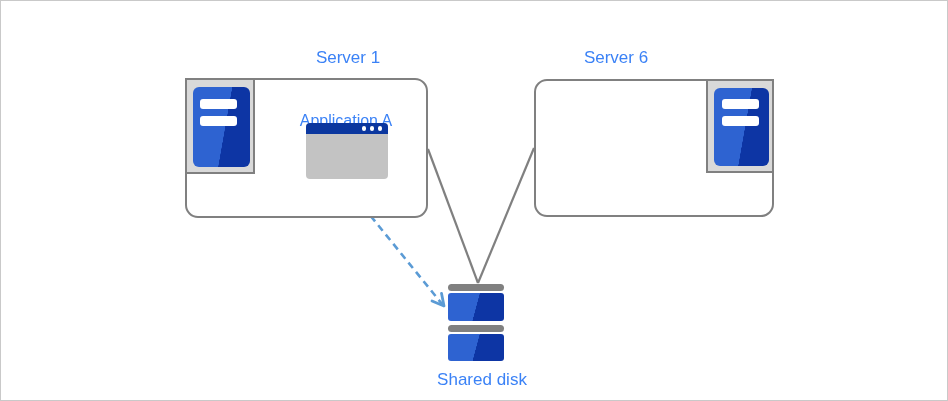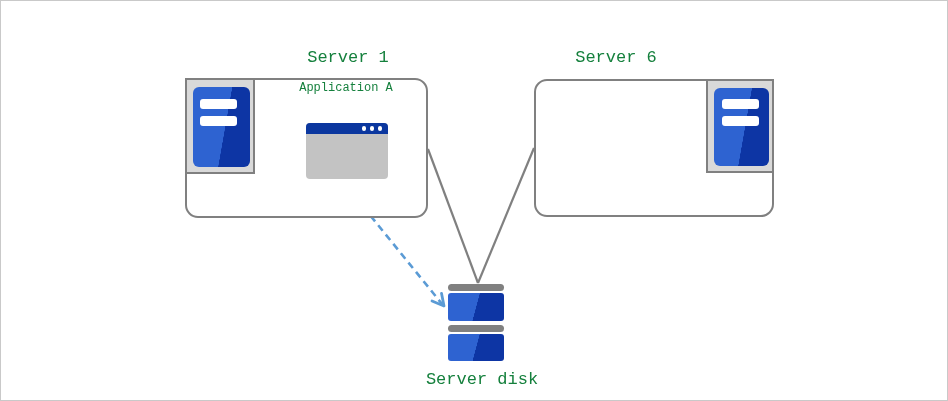--- a/index.html
+++ b/index.html
@@ -39,22 +39,21 @@
     fill: none;
     stroke-linecap: round;
     stroke-linejoin: round;
   }
   .label {
     position: absolute;
     transform: translateX(-50%);
     white-space: nowrap;
     font-size: 17px;
     line-height: 1.2;
-    color: #15803d;
-    font-family: Liberation Mono, monospace;
+    color: #3b82f6;
   }
   .server-box {
     position: absolute;
     background: #ffffff;
     border: 2px solid var(--box-border, #808080);
     border-radius: 13px;
   }
   .server-icon {
     position: absolute;
     background: var(--icon-bg, #d9d9d9);
@@ -132,21 +131,21 @@
   <div class="label" style="left:347px; top:47px;">Server 1</div>
 
   <div class="server-box" style="left:184px; top:77px; width:243px; height:140px;"></div>
 
   <div class="server-icon" style="left:184px; top:77px; width:70px; height:96px;">
     <div class="tower" style="left:6px; top:7px; width:57px; height:80px;"></div>
     <div class="slot" style="left:13px; top:19px;"></div>
     <div class="slot" style="left:13px; top:36px;"></div>
   </div>
 
-  <div class="label" style="left:345px; top:80px; font-size:12px;">Application A</div>
+  <div class="label" style="left:345px; top:110px; font-size:16px;">Application A</div>
 
   <div class="app-window">
     <div class="app-titlebar">
       <div class="app-dots">
         <i></i>
         <i></i>
         <i></i>
       </div>
     </div>
   </div>
@@ -161,15 +160,15 @@
     <div class="slot" style="left:14px; top:35px;"></div>
   </div>
 
   <div class="disk">
     <div class="platter-bar" style="top:0;"></div>
     <div class="platter-body" style="top:9px; height:28px;"></div>
     <div class="platter-bar" style="top:41px;"></div>
     <div class="platter-body" style="top:50px; height:27px;"></div>
   </div>
 
-  <div class="label" style="left:481px; top:369px;">Server disk</div>
+  <div class="label" style="left:481px; top:369px;">Shared disk</div>
 
 </div>
 
 </body></html>

